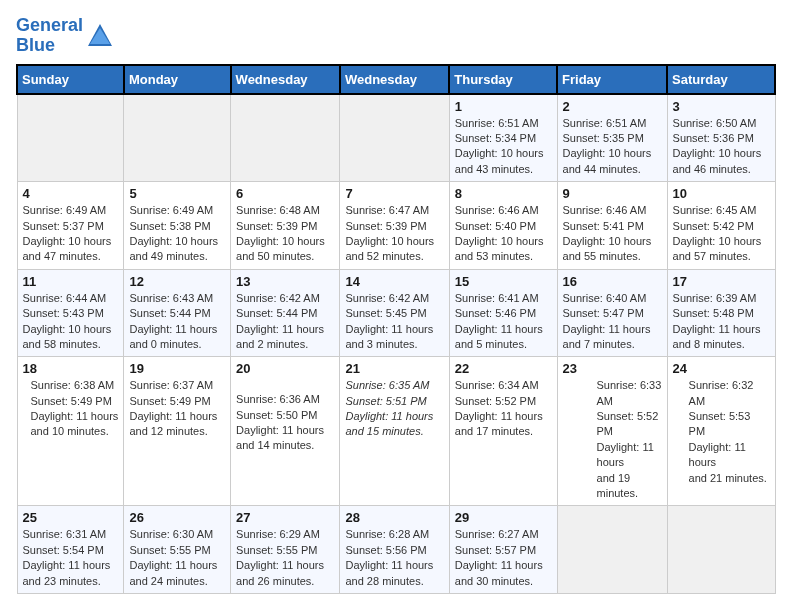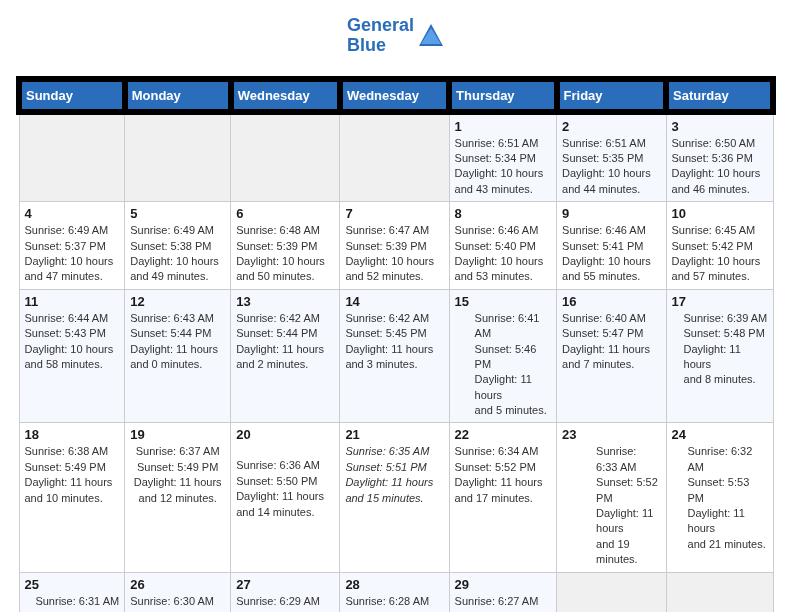--- a/index.html
+++ b/index.html
@@ -5,23 +5,23 @@
     * { box-sizing: border-box; margin: 0; padding: 0; }
     body {
       font-family: Arial, sans-serif;
       background: #fff;
       width: 792px;
       min-height: 612px;
       padding: 16px;
     }
     .header-area {
       display: flex;
-      justify-content: center;
+      justify-content: flex-start;
       align-items: flex-start;
-      margin-bottom: 20px;
+      margin-bottom: 8px;
     }
     .logo {
       display: flex;
       align-items: center;
     }
     .logo-text {
       font-size: 18px;
       font-weight: bold;
       color: #1a1a1a;
       line-height: 1.1;
@@ -52,21 +52,21 @@
       border-collapse: collapse;
       font-size: 11px;
     }
     thead tr th {
       background-color: #2a6ebb;
       color: #fff;
       padding: 6px 4px;
       text-align: left;
       font-size: 13px;
       font-weight: bold;
-      border: 6px solid #000000;
+      border: 2px solid #000000;
     }
     tbody tr td {
       border: 1px solid #ccc;
       padding: 4px 5px;
       vertical-align: top;
       width: 113px;
       min-height: 80px;
     }
     tbody tr:nth-child(odd) td {
       background-color: #f5f8ff;
@@ -227,51 +227,51 @@
         </td>
         <td>
           <span class="day-num">14</span>
           <div class="day-detail" style="white-space: pre-line;">Sunrise: 6:42 AM
 Sunset: 5:45 PM
 Daylight: 11 hours
 and 3 minutes.</div>
         </td>
         <td>
           <span class="day-num">15</span>
-          <div class="day-detail" style="white-space: pre-line; margin-left: 20px;">Sunrise: 6:41 AM
+          <div class="day-detail" style="white-space: pre-line;">Sunrise: 6:41 AM
 Sunset: 5:46 PM
 Daylight: 11 hours
 and 5 minutes.</div>
         </td>
         <td>
           <span class="day-num">16</span>
           <div class="day-detail" style="white-space: pre-line;">Sunrise: 6:40 AM
 Sunset: 5:47 PM
 Daylight: 11 hours
 and 7 minutes.</div>
         </td>
         <td>
           <span class="day-num">17</span>
-          <div class="day-detail" style="white-space: pre-line; margin-left: 12px;">Sunrise: 6:39 AM
+          <div class="day-detail" style="white-space: pre-line;">Sunrise: 6:39 AM
 Sunset: 5:48 PM
 Daylight: 11 hours
 and 8 minutes.</div>
         </td>
       </tr>
       <tr>
         <td>
           <span class="day-num">18</span>
-          <div class="day-detail" style="white-space: pre-line;">Sunrise: 6:38 AM
+          <div class="day-detail" style="white-space: pre-line; margin-left: 8px;">Sunrise: 6:38 AM
 Sunset: 5:49 PM
 Daylight: 11 hours
 and 10 minutes.</div>
         </td>
         <td>
           <span class="day-num">19</span>
-          <div class="day-detail" style="white-space: pre-line; text-align: center;">Sunrise: 6:37 AM
+          <div class="day-detail" style="white-space: pre-line;">Sunrise: 6:37 AM
 Sunset: 5:49 PM
 Daylight: 11 hours
 and 12 minutes.</div>
         </td>
         <td>
           <span class="day-num">20</span>
           <div class="day-detail" style="white-space: pre-line; margin-top: 16px;">Sunrise: 6:36 AM
 Sunset: 5:50 PM
 Daylight: 11 hours
 and 14 minutes.</div>
@@ -301,21 +301,21 @@
           <span class="day-num">24</span>
           <div class="day-detail" style="white-space: pre-line; margin-left: 16px;">Sunrise: 6:32 AM
 Sunset: 5:53 PM
 Daylight: 11 hours
 and 21 minutes.</div>
         </td>
       </tr>
       <tr>
         <td>
           <span class="day-num">25</span>
-          <div class="day-detail" style="white-space: pre-line; text-align: right;">Sunrise: 6:31 AM
+          <div class="day-detail" style="white-space: pre-line;">Sunrise: 6:31 AM
 Sunset: 5:54 PM
 Daylight: 11 hours
 and 23 minutes.</div>
         </td>
         <td>
           <span class="day-num">26</span>
           <div class="day-detail" style="white-space: pre-line;">Sunrise: 6:30 AM
 Sunset: 5:55 PM
 Daylight: 11 hours
 and 24 minutes.</div>

